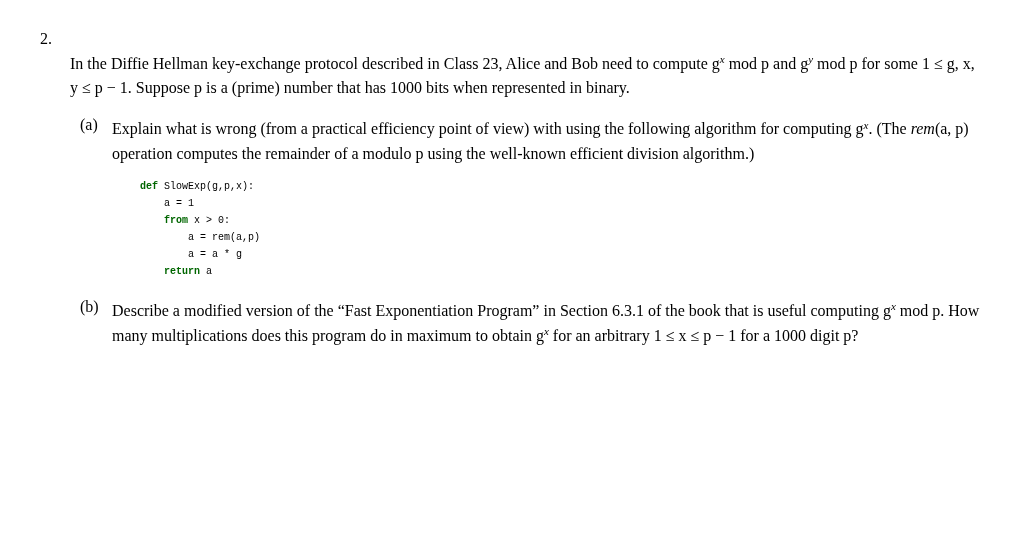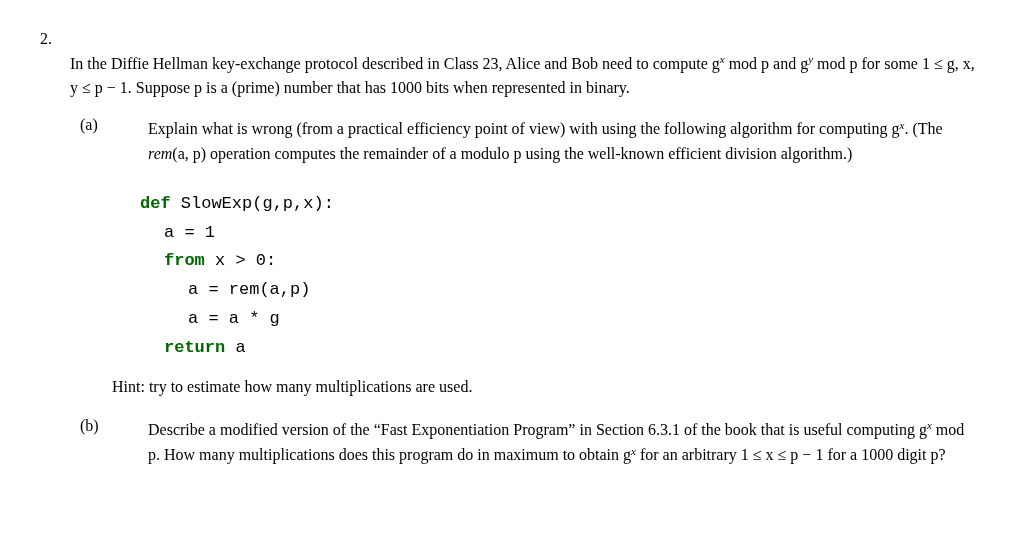--- a/index.html
+++ b/index.html
@@ -53,27 +53,26 @@
       gap: 8px;
     }
 
     .sub-letter {
       min-width: 24px;
     }
 
     .sub-text {
       font-size: 16px;
       line-height: 1.5;
-      margin-left: 36px;
     }
 
     .code-block {
-      margin: 24px 0 12px 60px;
+      margin: 12px 0 12px 60px;
       font-family: "Courier New", Courier, monospace;
-      font-size: 17px;
+      font-size: 10px;
       line-height: 1.7;
     }
 
     .kw {
       color: #006600;
       font-weight: bold;
     }
 
     .hint-text {
       margin-top: 10px;
@@ -130,21 +129,20 @@
       </div>
       <div class="indent2">
         <span>a = a * g</span>
       </div>
       <div class="indent1">
         <span class="kw">return</span>
         <span> a</span>
       </div>
     </div>
 
-    <div class="hint-text" style="margin-left: 32px;">Hint: try to estimate how many multiplications are used.</div>
   </div>
 
   <div class="sub-problem" style="margin-top: 18px;">
     <div class="sub-label">
       <span class="sub-letter">(b)</span>
       <div class="sub-text">
         <span>Describe a modified version of the “Fast Exponentiation Program” in Section 6.3.1 of the book that is useful computing g</span><span class="math-inline"><sup>x</sup></span><span> mod p. How many multiplications does this program do in maximum to obtain g</span><span class="math-inline"><sup>x</sup></span><span> for an arbitrary 1 ≤ x ≤ p − 1 for a 1000 digit p?</span>
       </div>
     </div>
   </div>

